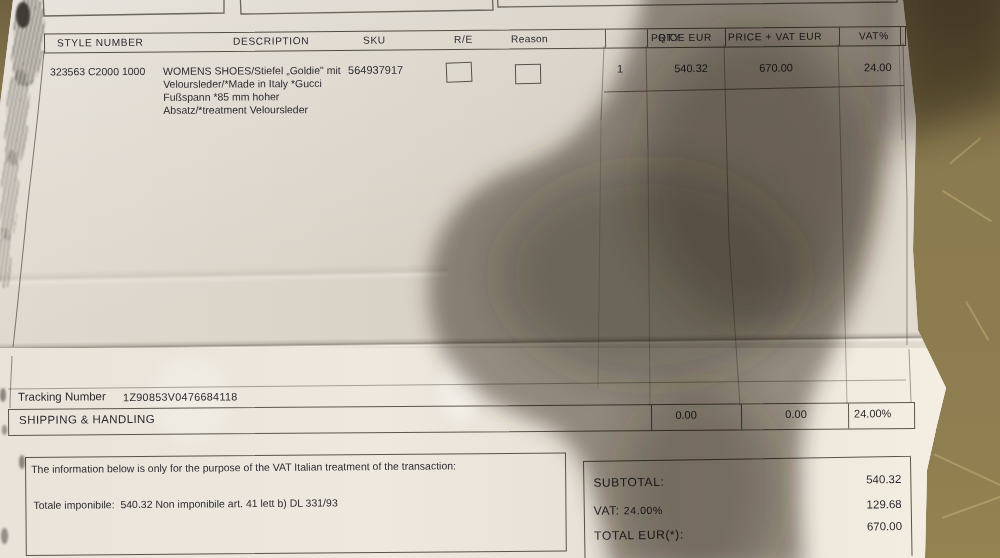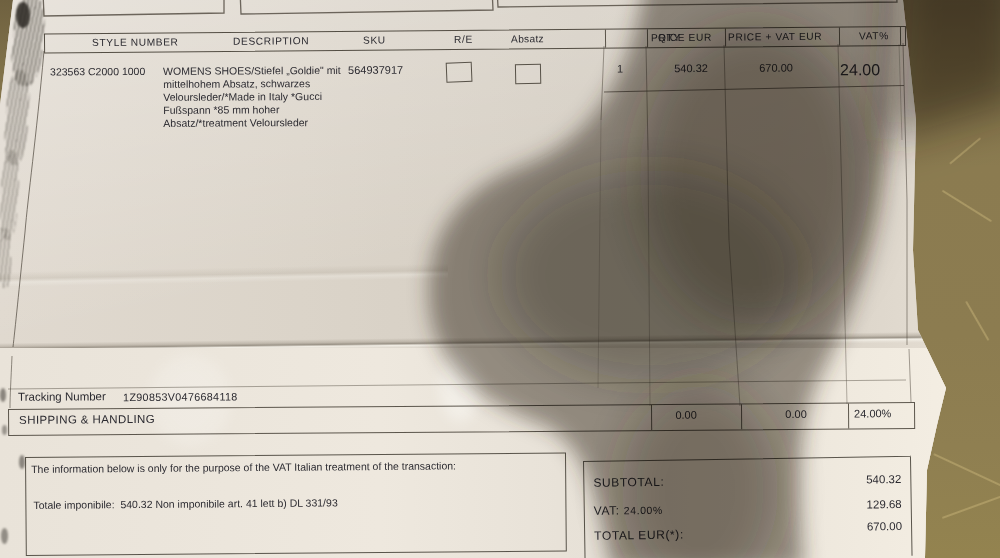--- a/index.html
+++ b/index.html
@@ -115,52 +115,51 @@
         <path d="M843,240 L847,404" opacity="0.4"></path>
       <path d="M899,44 L902,140" opacity="0.3"></path>
       <path d="M604,92 L904,85.5" opacity="0.75"></path>
       <path d="M8,389 L906,380" opacity="0.45"></path>
     </g>
   </svg>
 
   <div class="content">
 
     <div class="thead">
-      <span style="left:12px;margin-left:35px;">STYLE NUMBER</span>
+      <span style="left:12px;">STYLE NUMBER</span>
       <span style="left:148px;padding-left:40px;">DESCRIPTION</span>
       <span style="left:318px;">SKU</span>
       <span style="left:409px;">R/E</span>
-      <span style="left:466px;letter-spacing:0.3px;">Absatz</span>
+      <span style="left:466px;letter-spacing:0.3px;">Reason</span>
       <span style="left:569px;margin-left:44px;">QTY</span>
       <span style="left:606px;">PRICE EUR</span>
       <span style="left:683px;">PRICE + VAT EUR</span>
       <span style="left:814px;">VAT%</span>
       <div class="vsep" style="left:560px;"></div>
       <div class="vsep" style="left:602px;"></div>
       <div class="vsep" style="left:680px;"></div>
       <div class="vsep" style="left:794px;"></div>
       <div class="vsep" style="left:855px;"></div>
     </div>
 
     <div class="item-row">
       <span class="cell" style="left:6px;">323563 C2000 1000</span>
       <div class="cell desc" style="left:119px;">
         <div>WOMENS SHOES/Stiefel „Goldie" mit</div>
-        <div>mittelhohem Absatz, schwarzes</div>
         <div>Veloursleder/*Made in Italy *Gucci</div>
         <div>Fußspann *85 mm hoher</div>
         <div>Absatz/*treatment Veloursleder</div>
       </div>
       <span class="cell" style="left:304px;font-size:11px;">564937917</span>
       <div class="checkbox" style="left:402px;top:3px;transform:rotate(-2deg);"></div>
       <div class="checkbox" style="left:471px;top:5px;transform:rotate(-0.8deg);"></div>
       <span class="cell" style="left:566px;width:20px;text-align:center;font-size:11px;">1</span>
       <span class="cell" style="left:608px;width:78px;text-align:center;font-size:11px;">540.32</span>
       <span class="cell" style="left:680px;width:104px;text-align:center;font-size:11px;">670.00</span>
-      <span class="cell" style="left:796px;font-size:16px;">24.00</span>
+      <span class="cell" style="left:796px;font-size:11px;padding-left:24px;">24.00</span>
     </div>
 
     <div class="track">
       <span class="abs" style="left:18px;top:0;font-size:11.5px;">Tracking Number</span>
       <span class="abs" style="left:123px;top:1px;font-size:10.8px;letter-spacing:0.3px;">1Z90853V0476684118</span>
     </div>
 
     <div class="shiprow">
       <span style="left:10px;font-size:11.5px;letter-spacing:0.4px;">SHIPPING &amp; HANDLING</span>
       <span style="left:642px;width:70px;text-align:center;font-size:11px;">0.00</span>

